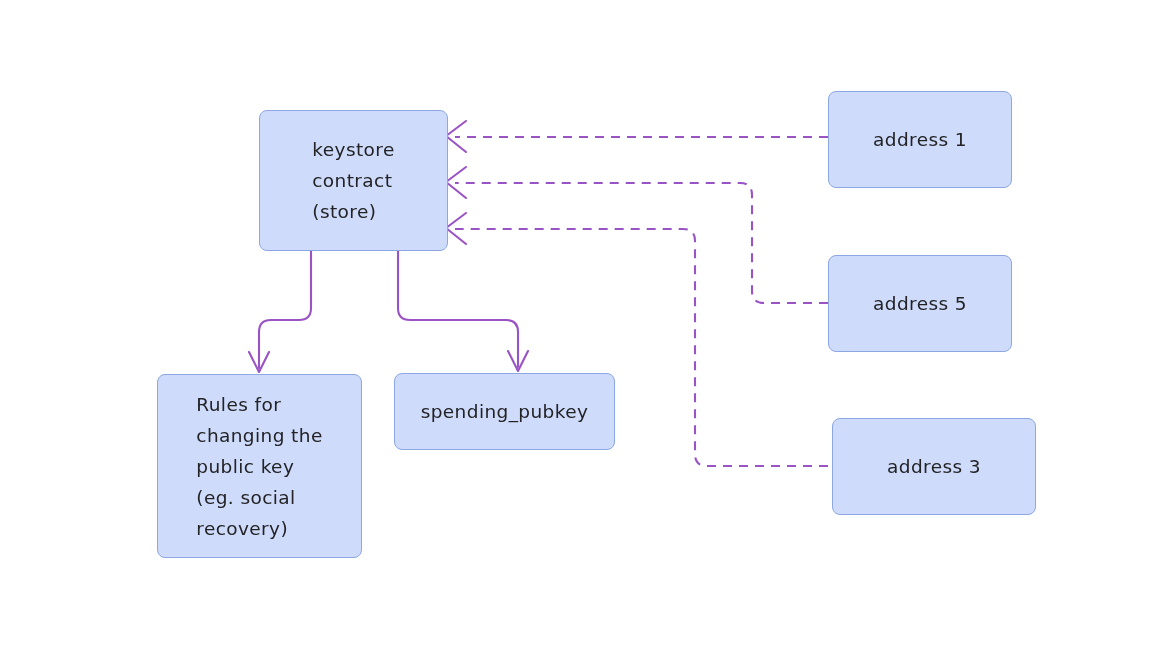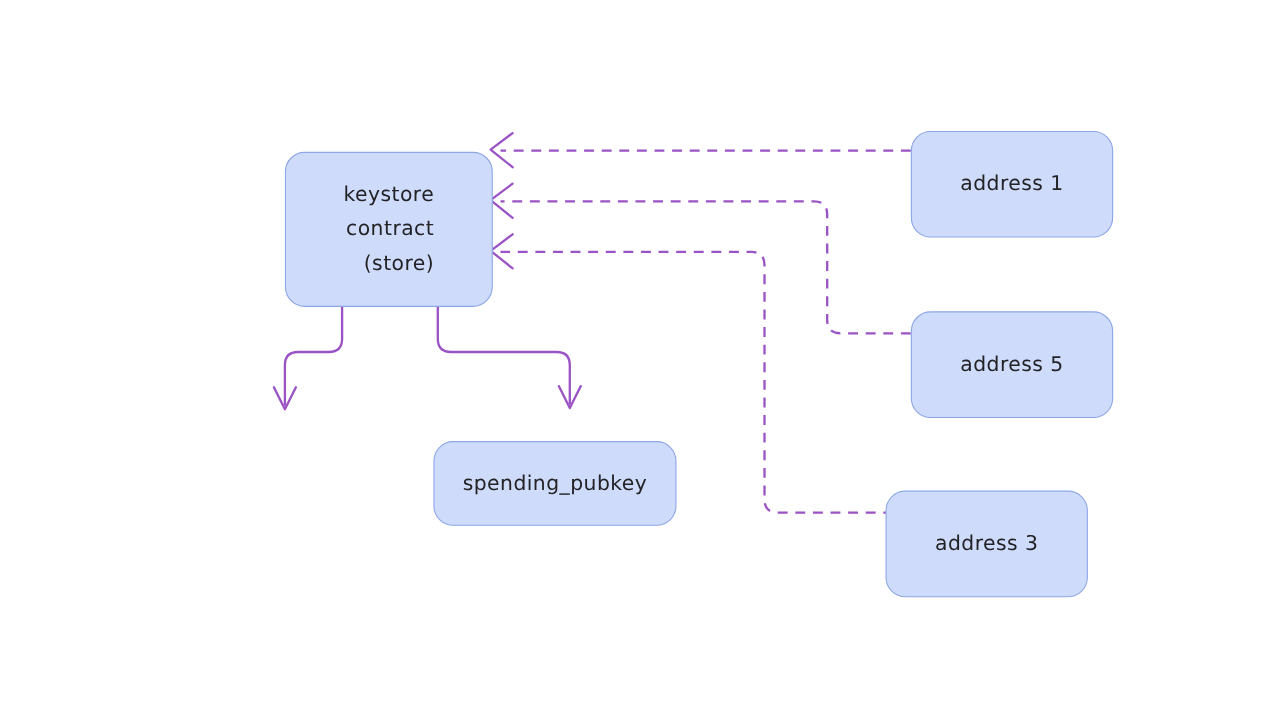--- a/index.html
+++ b/index.html
@@ -25,26 +25,25 @@
     top: 0;
     width: 1152px;
     height: 648px;
     pointer-events: none;
   }
   .node {
     position: absolute;
     box-sizing: border-box;
     background: #cedbfb;
     border: 1.4px solid #8da7e5;
-    border-radius: 18px;
+    border-radius: 8px;
     display: flex;
     align-items: center;
     justify-content: center;
-    text-align: right;
-    margin-top: 28px;
+    text-align: left;
   }
   .node-label {
     color: #232326;
     font-family: "DejaVu Sans", sans-serif;
     font-size: 18.5px;
     line-height: 31px;
     letter-spacing: 0.4px;
     white-space: pre-line;
     padding: 0 6px;
   }
@@ -72,23 +71,23 @@
     width: 184px;
     height: 97px;
   }
   #node-address-2 {
     left: 828px;
     top: 255px;
     width: 184px;
     height: 97px;
   }
   #node-address-3 {
-    left: 805px;
+    left: 832px;
     top: 418px;
-    width: 184px;
+    width: 204px;
     height: 97px;
   }
 </style>
 </head>
 <body>
 
 <div id="diagram-canvas">
 
   <svg id="edge-layer" width="1152" height="648" viewBox="0 0 1152 648" xmlns="http://www.w3.org/2000/svg">
 
@@ -107,20 +106,27 @@
     <path d="M 828 466 L 707 466 Q 695 466 695 454 L 695 241 Q 695 229 683 229 L 455 229" fill="none" stroke="#9a53c4" stroke-width="2.1" stroke-dasharray="9 7" stroke-linecap="butt"></path>
     <path d="M 466 213 L 446 228 L 466 244" fill="none" stroke="#9a53c4" stroke-width="2.1" stroke-linecap="round" stroke-linejoin="round"></path>
   </svg>
 
   <div class="node" id="node-keystore">
     <span class="node-label">keystore
 contract
 (store)</span>
   </div>
 
+  <div class="node" id="node-rules">
+    <span class="node-label">Rules for
+changing the
+public key
+(eg. social
+recovery)</span>
+  </div>
 
   <div class="node" id="node-spending-pubkey">
     <span class="node-label">spending_pubkey</span>
   </div>
 
   <div class="node" id="node-address-1">
     <span class="node-label">address 1</span>
   </div>
 
   <div class="node" id="node-address-2">

